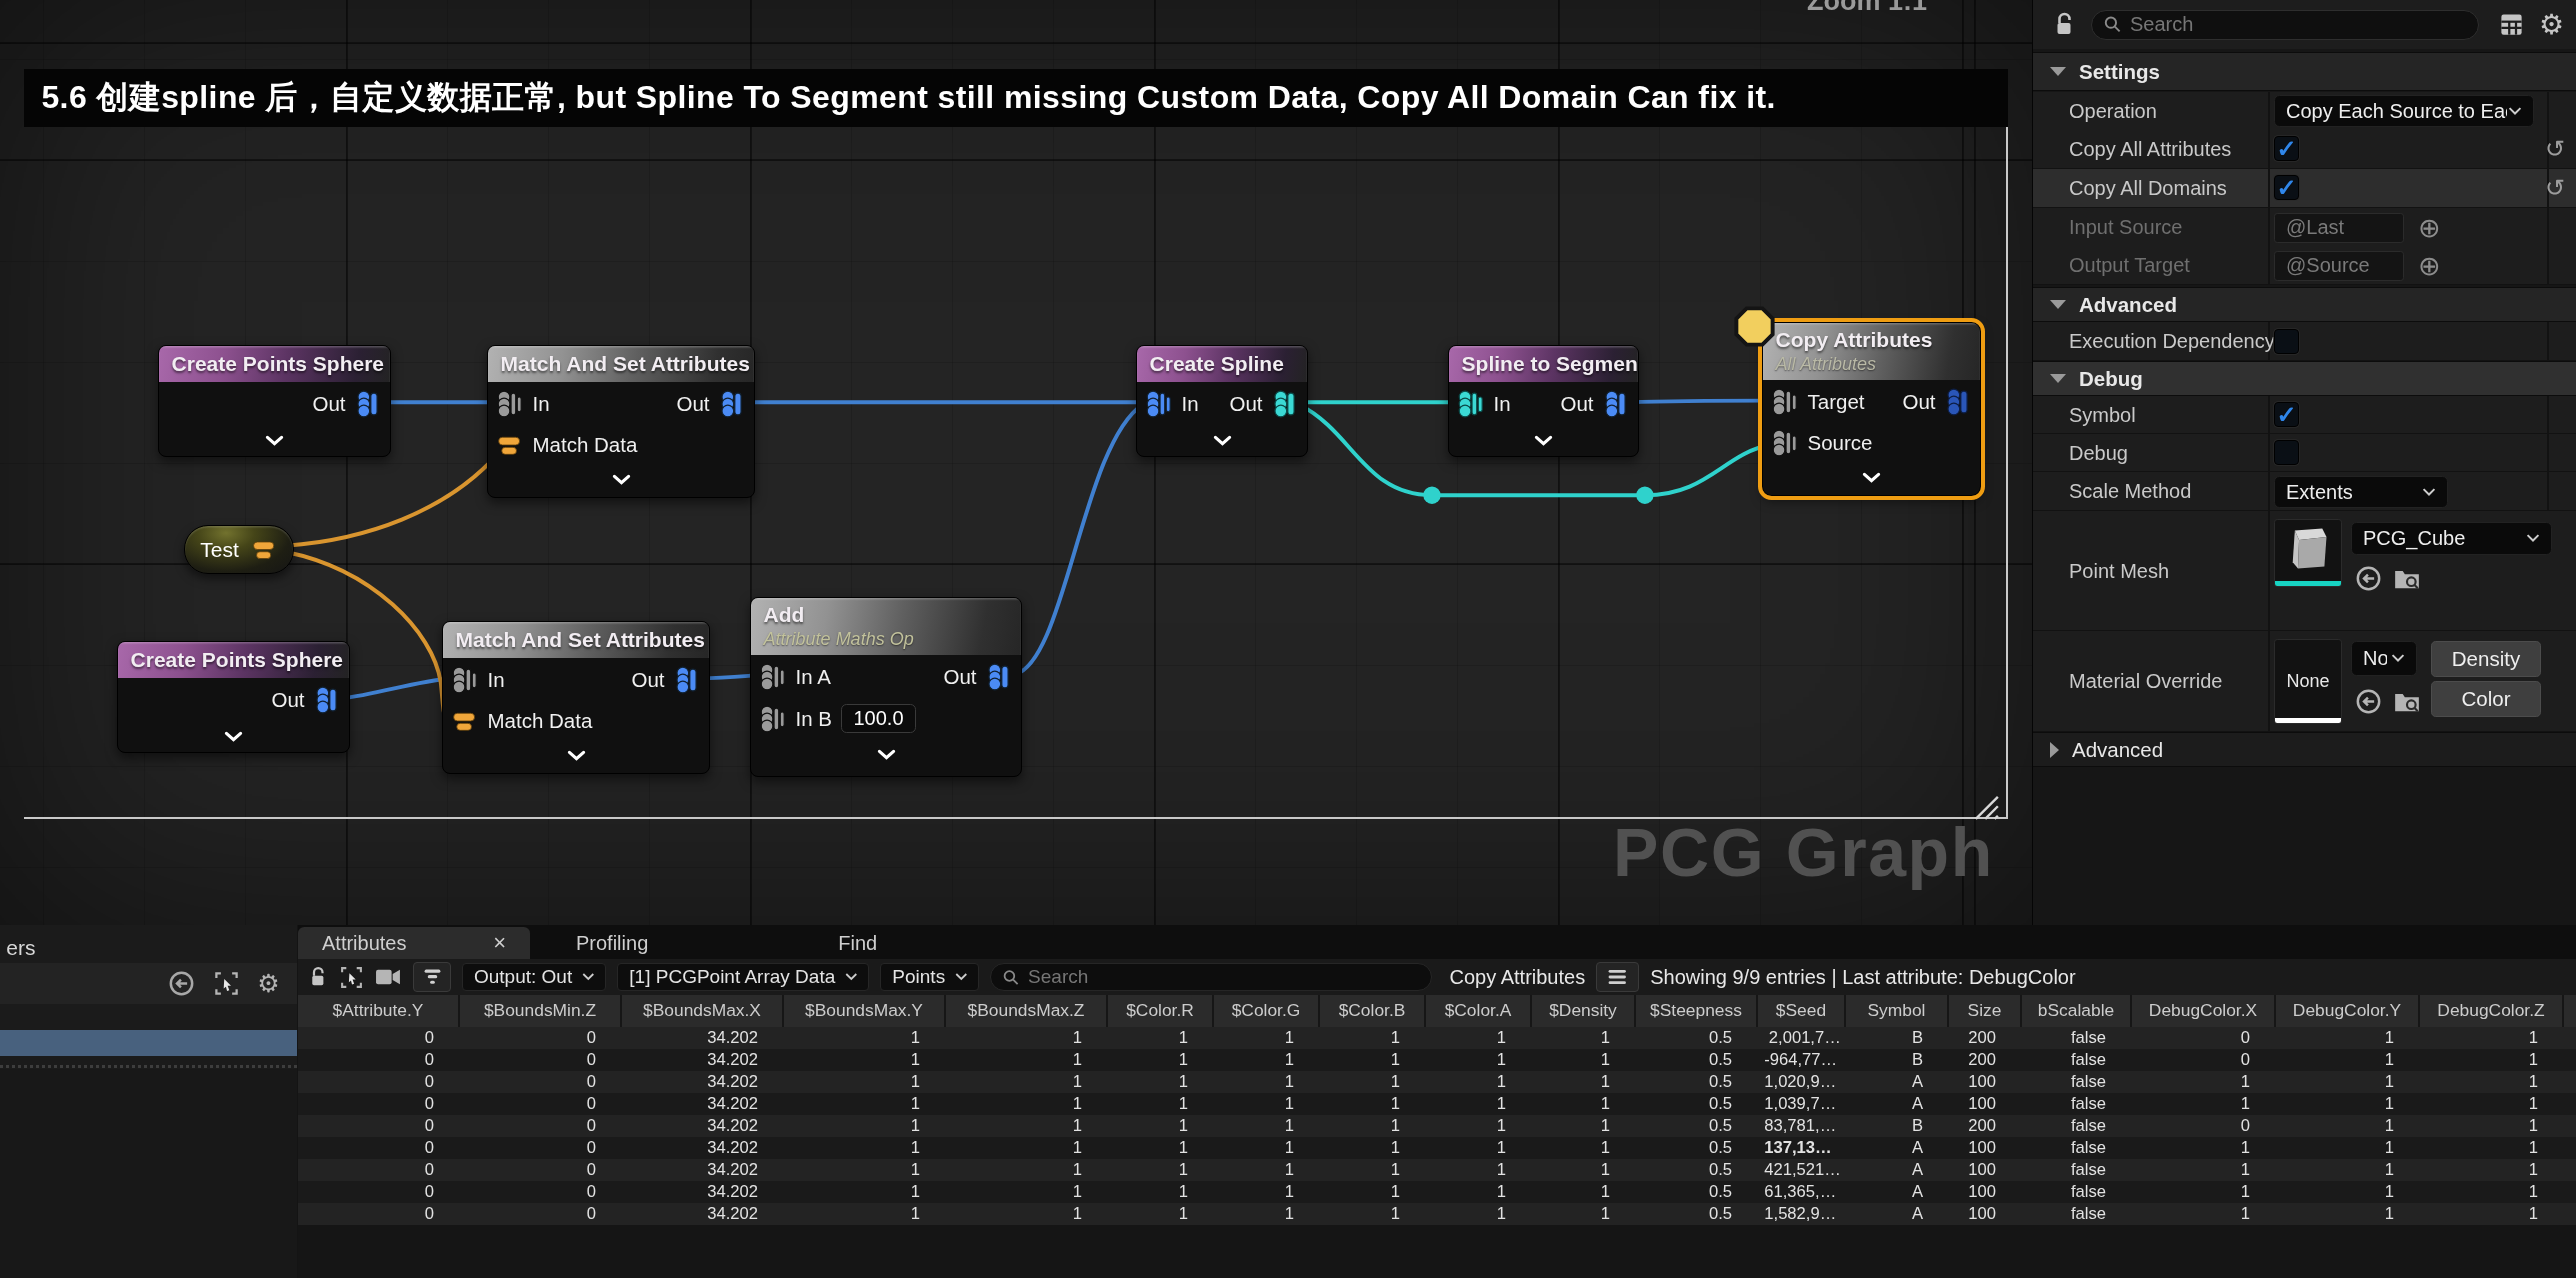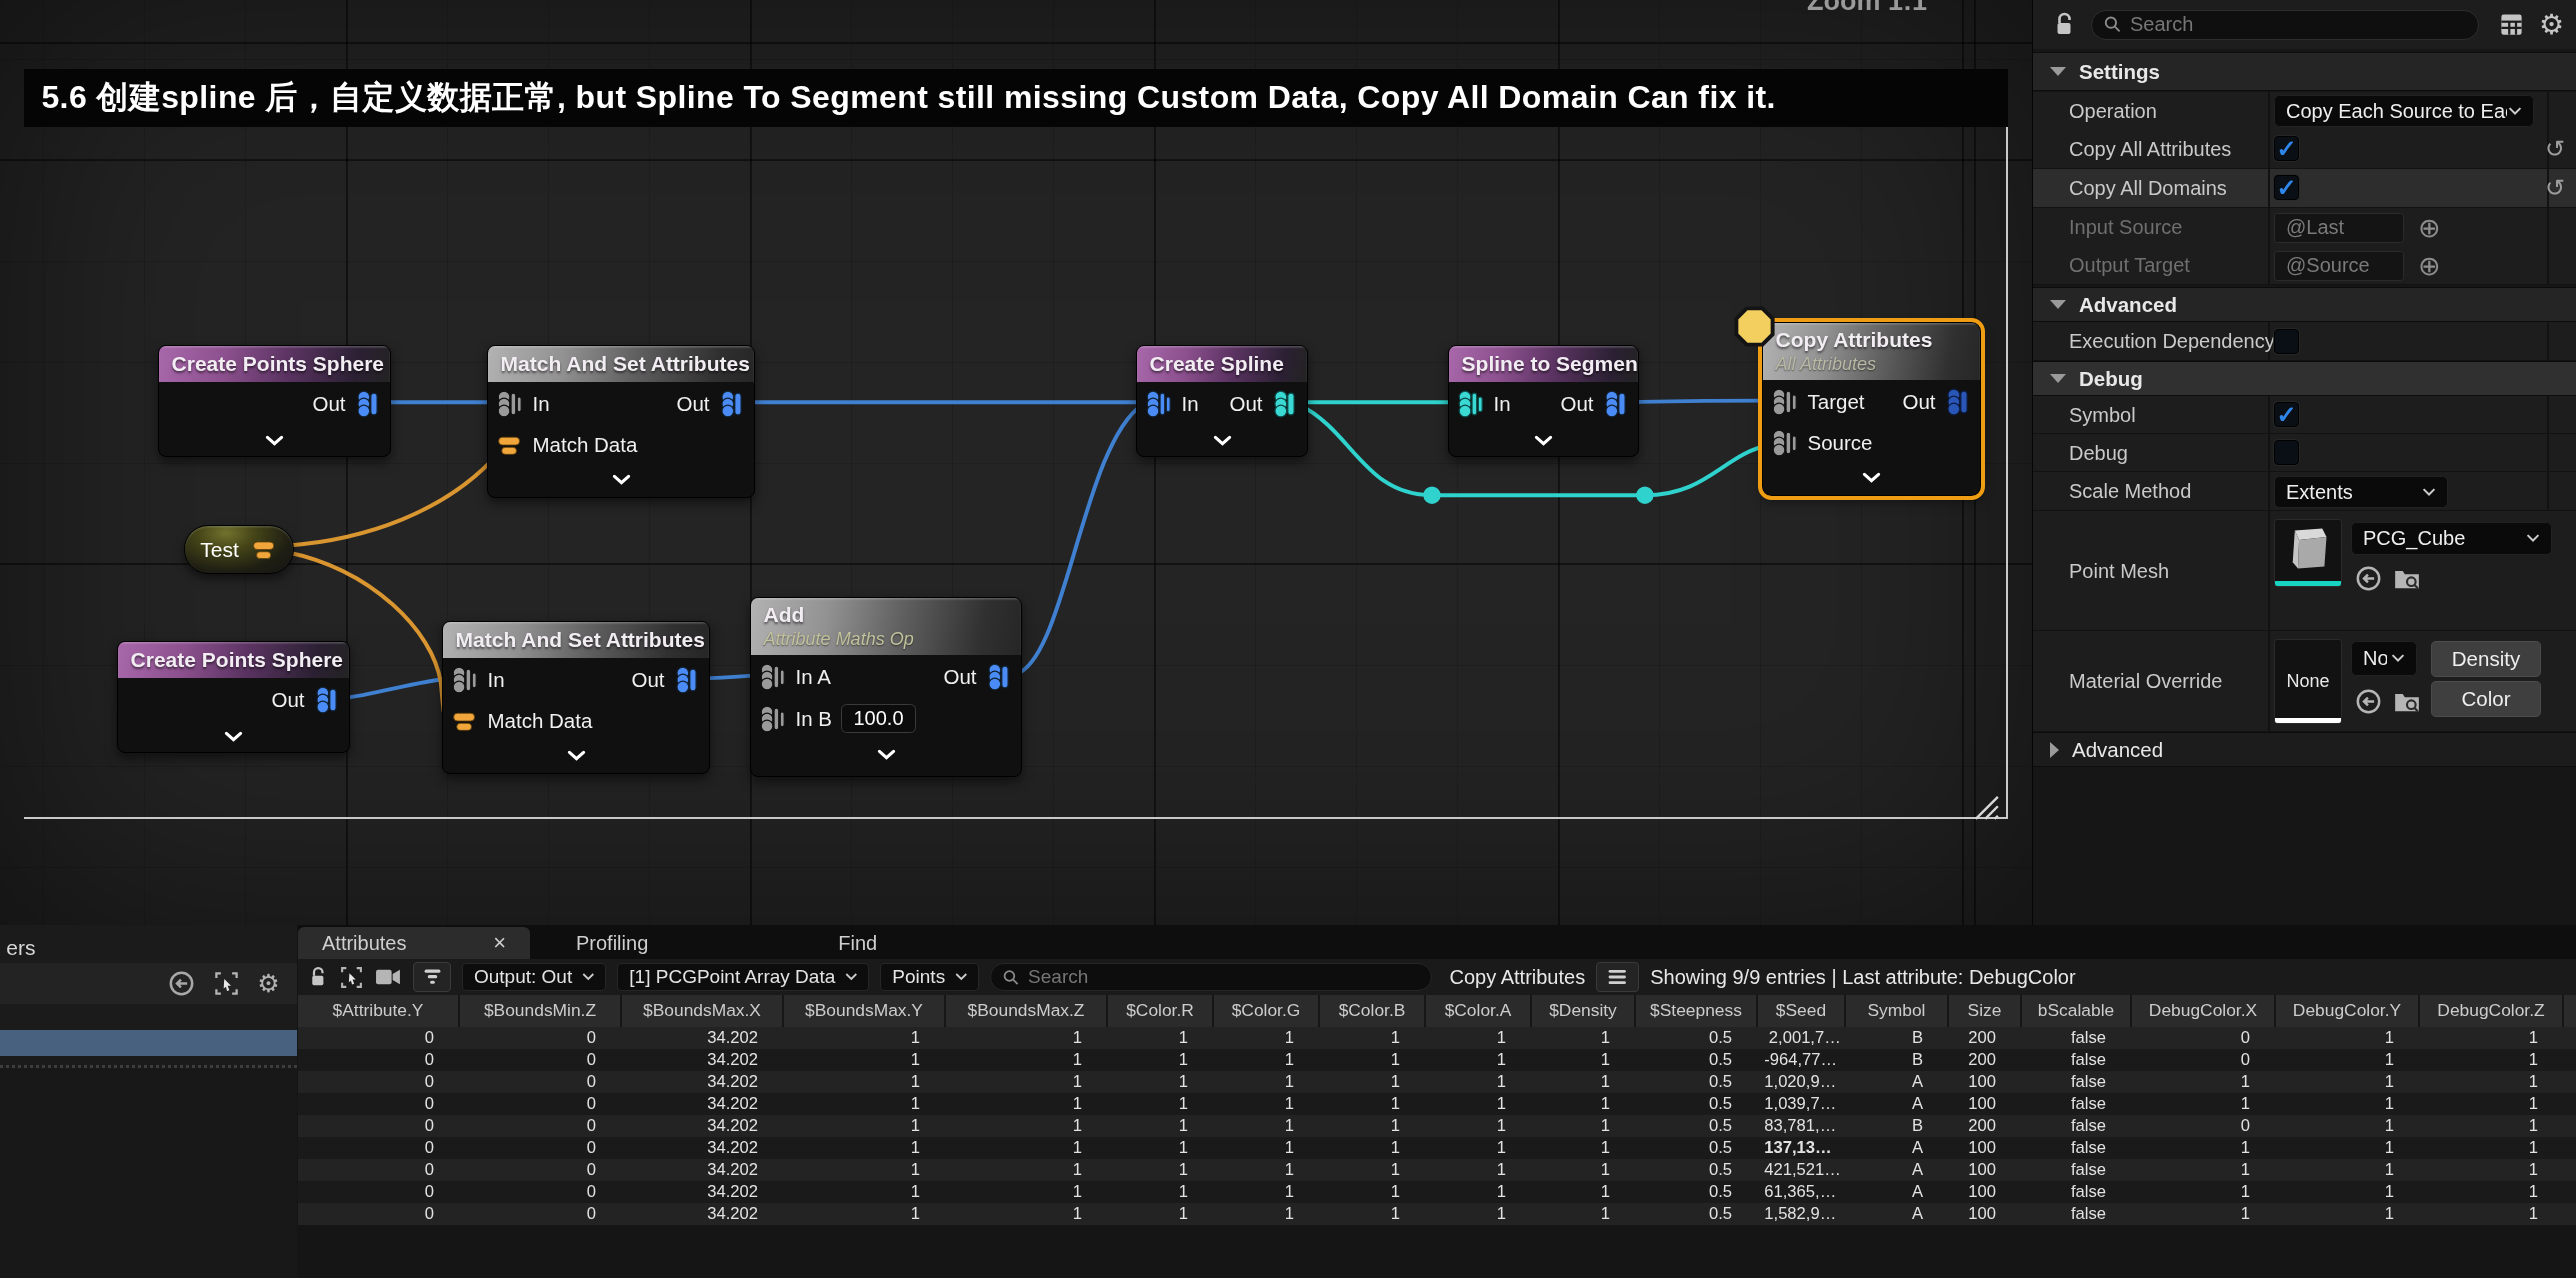--- a/index.html
+++ b/index.html
@@ -442,20 +442,21 @@
         <span class="pin-label">In B</span>
         <span class="value-box">100.0</span>
       </div>
       <div class="chev-row">
           <svg width="19" height="11" viewBox="0 0 24 14">
             <path d="M3 3 L12 11 L21 3" stroke="#fff" stroke-width="4" fill="none" stroke-linecap="round"></path>
           </svg>
         </div>
     </div>
 
+    <div id="watermark">PCG Graph</div>
     <div class="graph-border-v"></div>
     <div class="graph-border-h"></div>
     <svg id="resize-handle" width="33" height="33" viewBox="0 0 42 42">
       <g stroke="#d8d8d8" stroke-width="3">
           <line x1="38" y1="10" x2="10" y2="38"></line>
           <line x1="38" y1="22" x2="22" y2="38"></line>
           <line x1="38" y1="34" x2="34" y2="38"></line>
         </g>
     </svg>
     <div id="banner">5.6 创建spline 后，自定义数据正常, but Spline To Segment still missing Custom Data,  Copy All Domain Can fix it.</div>

